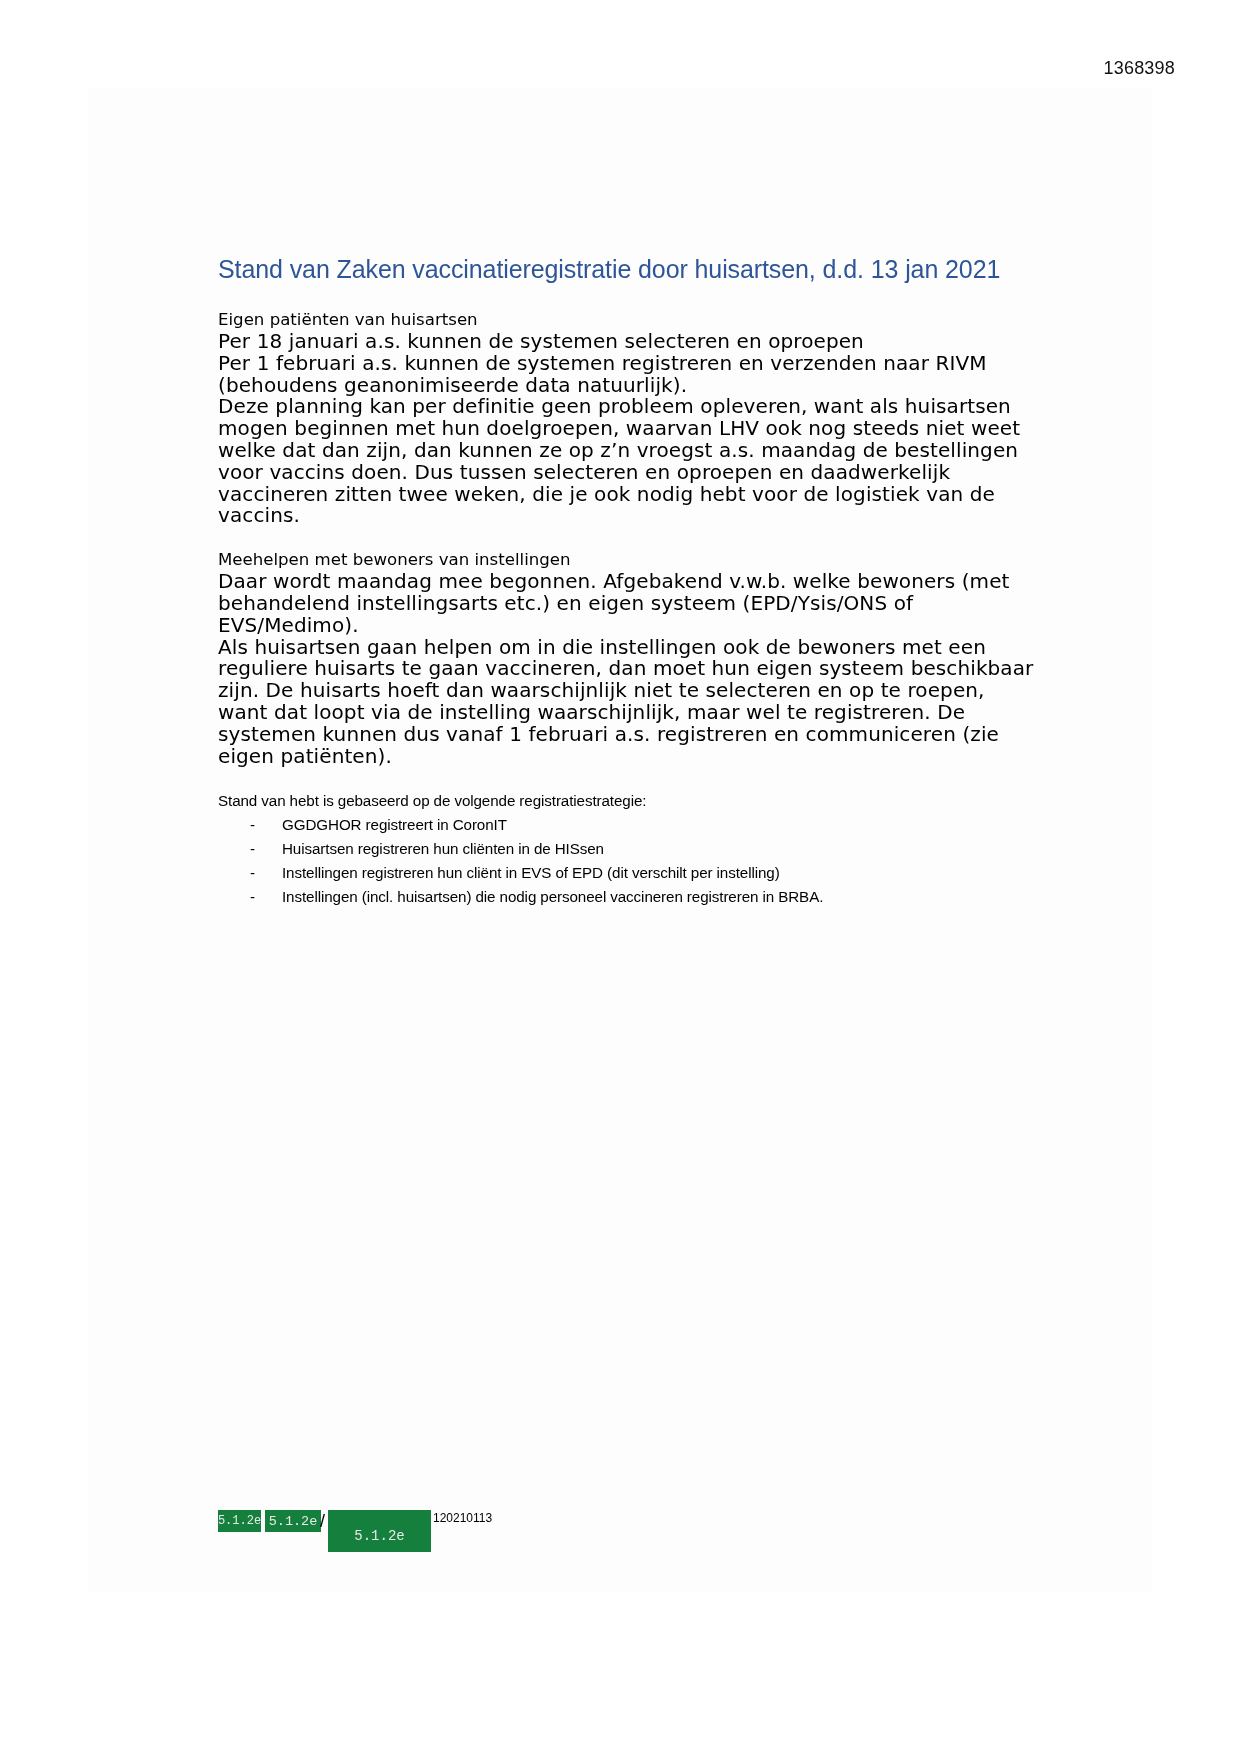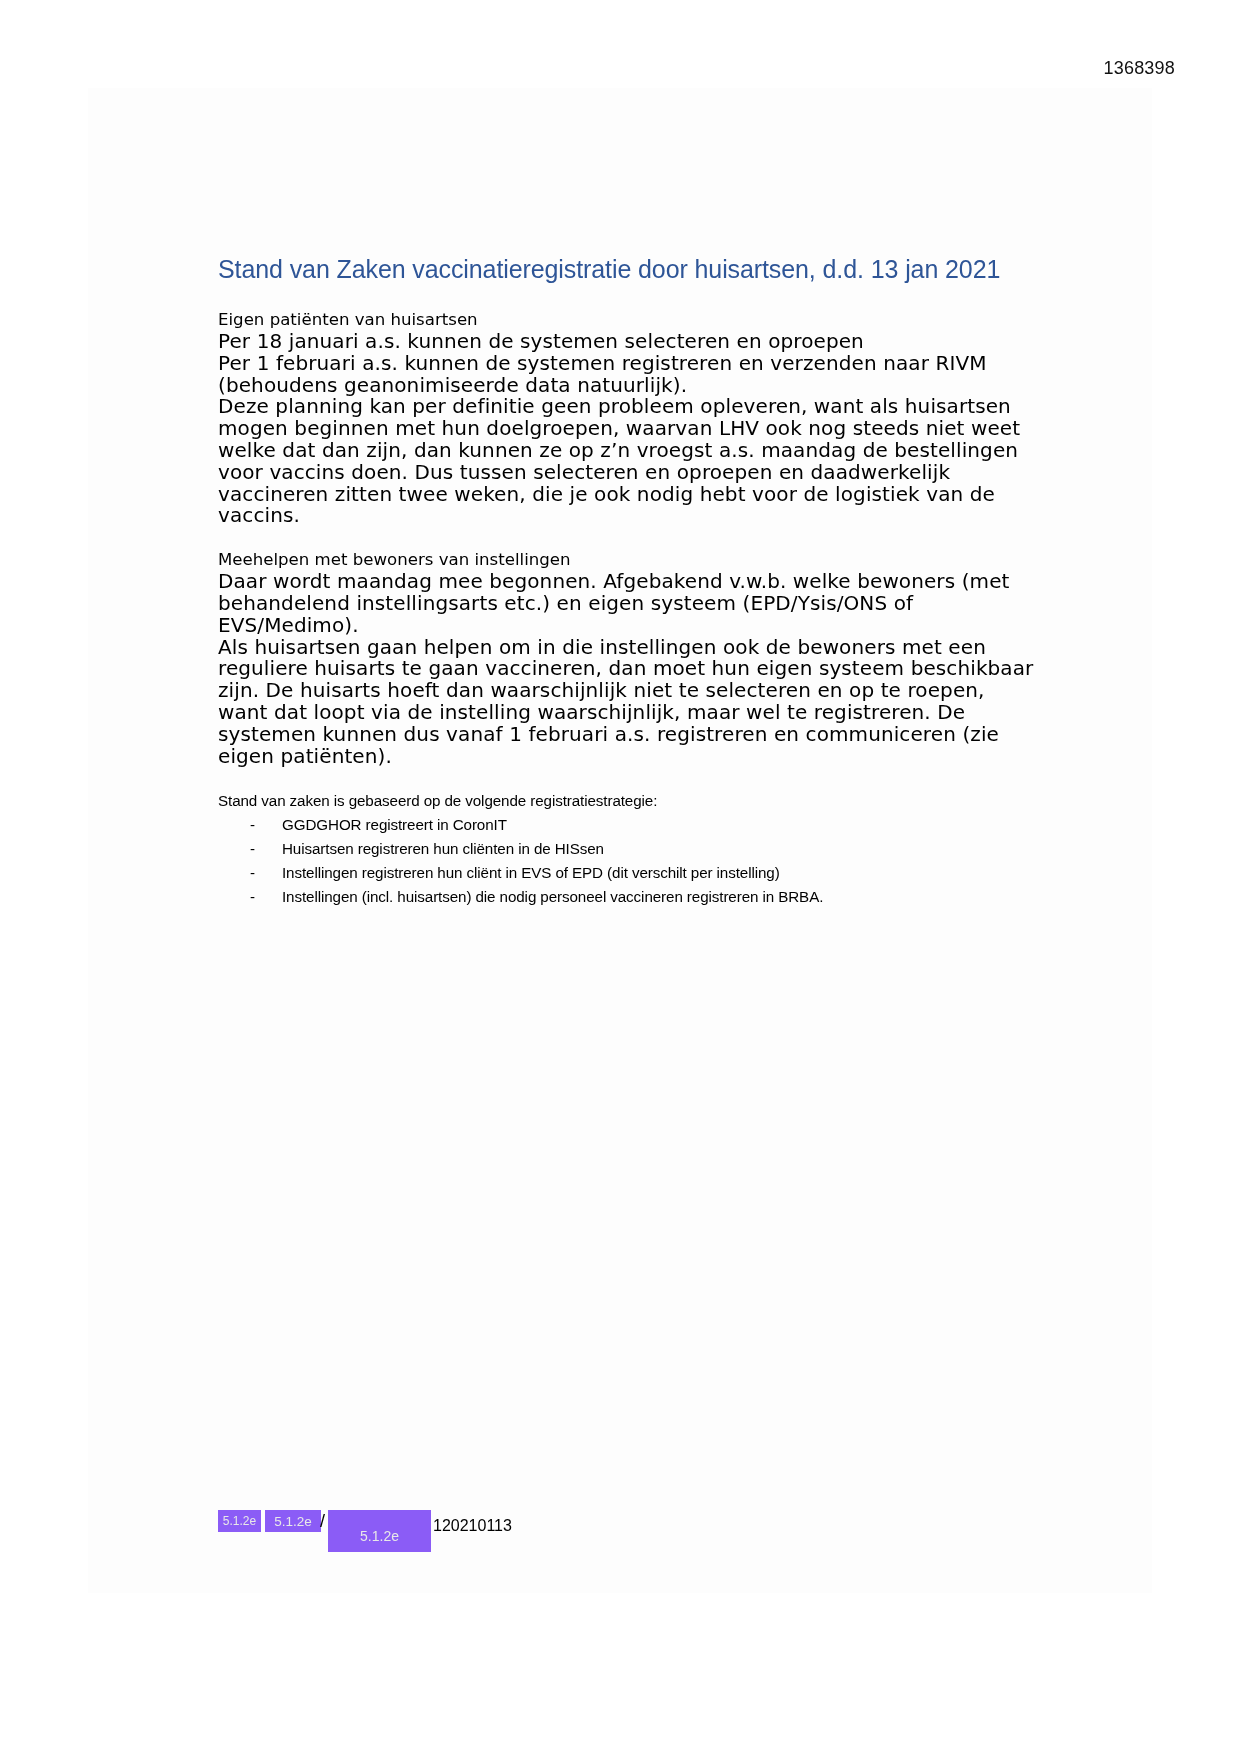--- a/index.html
+++ b/index.html
@@ -87,37 +87,37 @@
     left: 32px;
   }
   .footer {
     position: absolute;
     left: 218px;
     top: 1505px;
     height: 44px;
   }
   .redact {
     position: absolute;
-    background: #8b5cf6;
+    background: #15803d;
     color: #e8e8e8;
-    font-family: Liberation Sans, sans-serif;
+    font-family: Liberation Mono, monospace;
     display: flex;
     align-items: center;
     justify-content: center;
   }
   .redact-1 { left: 0; top: 5px; width: 43px; height: 22px; font-size: 12px; }
   .redact-2 { left: 47px; top: 5px; width: 56px; height: 22px; font-size: 13.5px; }
   .redact-3 { left: 110px; top: 5px; width: 103px; height: 42px; font-size: 14px; padding-top: 10px; box-sizing: border-box; }
   .slash { position: absolute; left: 102px; top: 6px; font-family: "Liberation Sans", sans-serif; font-size: 18px; }
   .footer-date {
     position: absolute;
     left: 215px;
-    top: 12px;
+    top: 6px;
     font-family: "Liberation Sans", sans-serif;
-    font-size: 16px;
+    font-size: 12px;
     white-space: nowrap;
   }
 </style>
 </head>
 <body>
 
 <div class="doc-id">1368398</div>
 
 <div class="page-area"></div>
 
@@ -131,21 +131,21 @@
     <p class="verdana-text">Deze planning kan per definitie geen probleem opleveren, want als huisartsen mogen beginnen met hun doelgroepen, waarvan LHV ook nog steeds niet weet welke dat dan zijn, dan kunnen ze op z’n vroegst a.s. maandag de bestellingen voor vaccins doen. Dus tussen selecteren en oproepen en daadwerkelijk vaccineren zitten twee weken, die je ook nodig hebt voor de logistiek van de vaccins.</p>
   </div>
 
   <div class="section">
     <h2 class="section-heading">Meehelpen met bewoners van instellingen</h2>
     <p class="verdana-text">Daar wordt maandag mee begonnen. Afgebakend v.w.b. welke bewoners (met behandelend instellingsarts etc.) en eigen systeem (EPD/Ysis/ONS of EVS/Medimo).</p>
     <p class="verdana-text">Als huisartsen gaan helpen om in die instellingen ook de bewoners met een reguliere huisarts te gaan vaccineren, dan moet hun eigen systeem beschikbaar zijn. De huisarts hoeft dan waarschijnlijk niet te selecteren en op te roepen, want dat loopt via de instelling waarschijnlijk, maar wel te registreren. De systemen kunnen dus vanaf 1 februari a.s. registreren en communiceren (zie eigen patiënten).</p>
   </div>
 
   <div class="section">
-    <p class="calibri-text">Stand van zaken is gebaseerd op de volgende registratiestrategie:</p>
+    <p class="calibri-text">Stand van hebt is gebaseerd op de volgende registratiestrategie:</p>
     <ul class="bullet-list">
       <li><span class="dash">-</span><span>GGDGHOR registreert in CoronIT</span></li>
       <li><span class="dash">-</span><span>Huisartsen registreren hun cliënten in de HISsen</span></li>
       <li><span class="dash">-</span><span>Instellingen registreren hun cliënt in EVS of EPD (dit verschilt per instelling)</span></li>
       <li><span class="dash">-</span><span>Instellingen (incl. huisartsen) die nodig personeel vaccineren registreren in BRBA.</span></li>
     </ul>
   </div>
 </div>
 
 <div class="footer">

